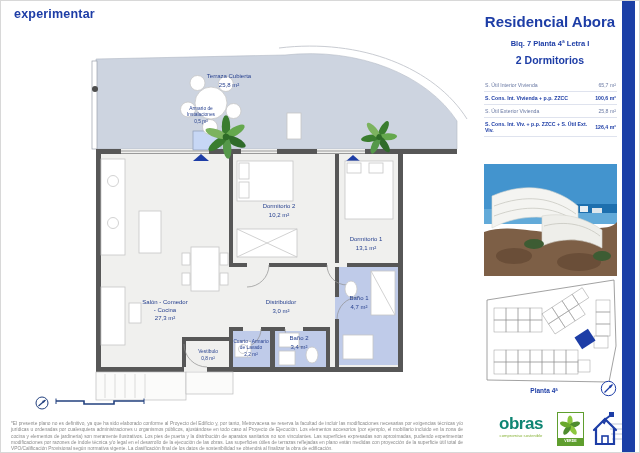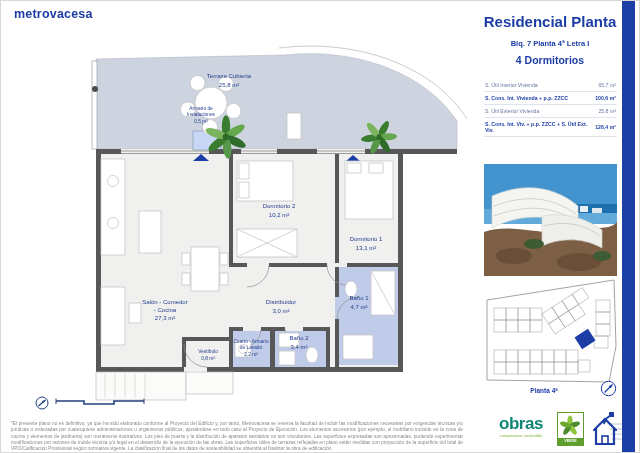--- a/index.html
+++ b/index.html
@@ -44,21 +44,21 @@
          border:1.6px solid #5f9e2e;box-sizing:border-box;background:#fff;}
   .verde .vband{position:absolute;left:0;bottom:0;width:100%;height:7px;background:#5f9e2e;
          color:#fff;font-size:3.6px;font-weight:bold;text-align:center;line-height:7px;}
   .ehouse{position:absolute;left:588px;top:407px;}
 </style>
 </head>
 <body>
 
 <div class="page">
 
-  <div class="logo">metrovacesa</div>
+  <div class="logo">experimentar</div>
 
   <div class="plan">
     <svg width="450" height="365" viewBox="0 0 450 365">
       <defs>
         <g id="plantdef">
           <ellipse cx="0" cy="-7" rx="2.8" ry="7.5" fill="#3a7d2f"></ellipse>
           <ellipse cx="0" cy="-7" rx="2.8" ry="7.5" fill="#65a84e" transform="rotate(58)"></ellipse>
           <ellipse cx="0" cy="-7" rx="2.8" ry="7.5" fill="#2f6b2a" transform="rotate(116)"></ellipse>
           <ellipse cx="0" cy="-7" rx="2.8" ry="7.5" fill="#55984a" transform="rotate(174)"></ellipse>
           <ellipse cx="0" cy="-7" rx="2.8" ry="7.5" fill="#3a7d2f" transform="rotate(232)"></ellipse>
@@ -235,23 +235,23 @@
       <span class="rn">Cuarto - Armario de Lavado</span>
       <span class="ra">2,2 m²</span>
     </div>
     <div class="lbl sm" style="left:179px;top:314px;">
       <span class="rn">Vestíbulo</span>
       <span class="ra">0,8 m²</span>
     </div>
   </div>
 
   <div class="rcol">
-    <div class="rp-title">Residencial Planta</div>
+    <div class="rp-title">Residencial Abora</div>
     <div class="rp-sub">Blq. 7 Planta 4ª Letra I</div>
-    <div class="rp-dorms">4 Dormitorios</div>
+    <div class="rp-dorms">2 Dormitorios</div>
   </div>
 
   <div class="tbl">
     <div class="trow">
       <span class="tl">S. Útil Interior Vivienda</span>
       <span class="tv">65,7 m²</span>
     </div>
     <div class="trow bold">
       <span class="tl">S. Cons. Int. Vivienda + p.p. ZZCC</span>
       <span class="tv">100,6 m²</span>

